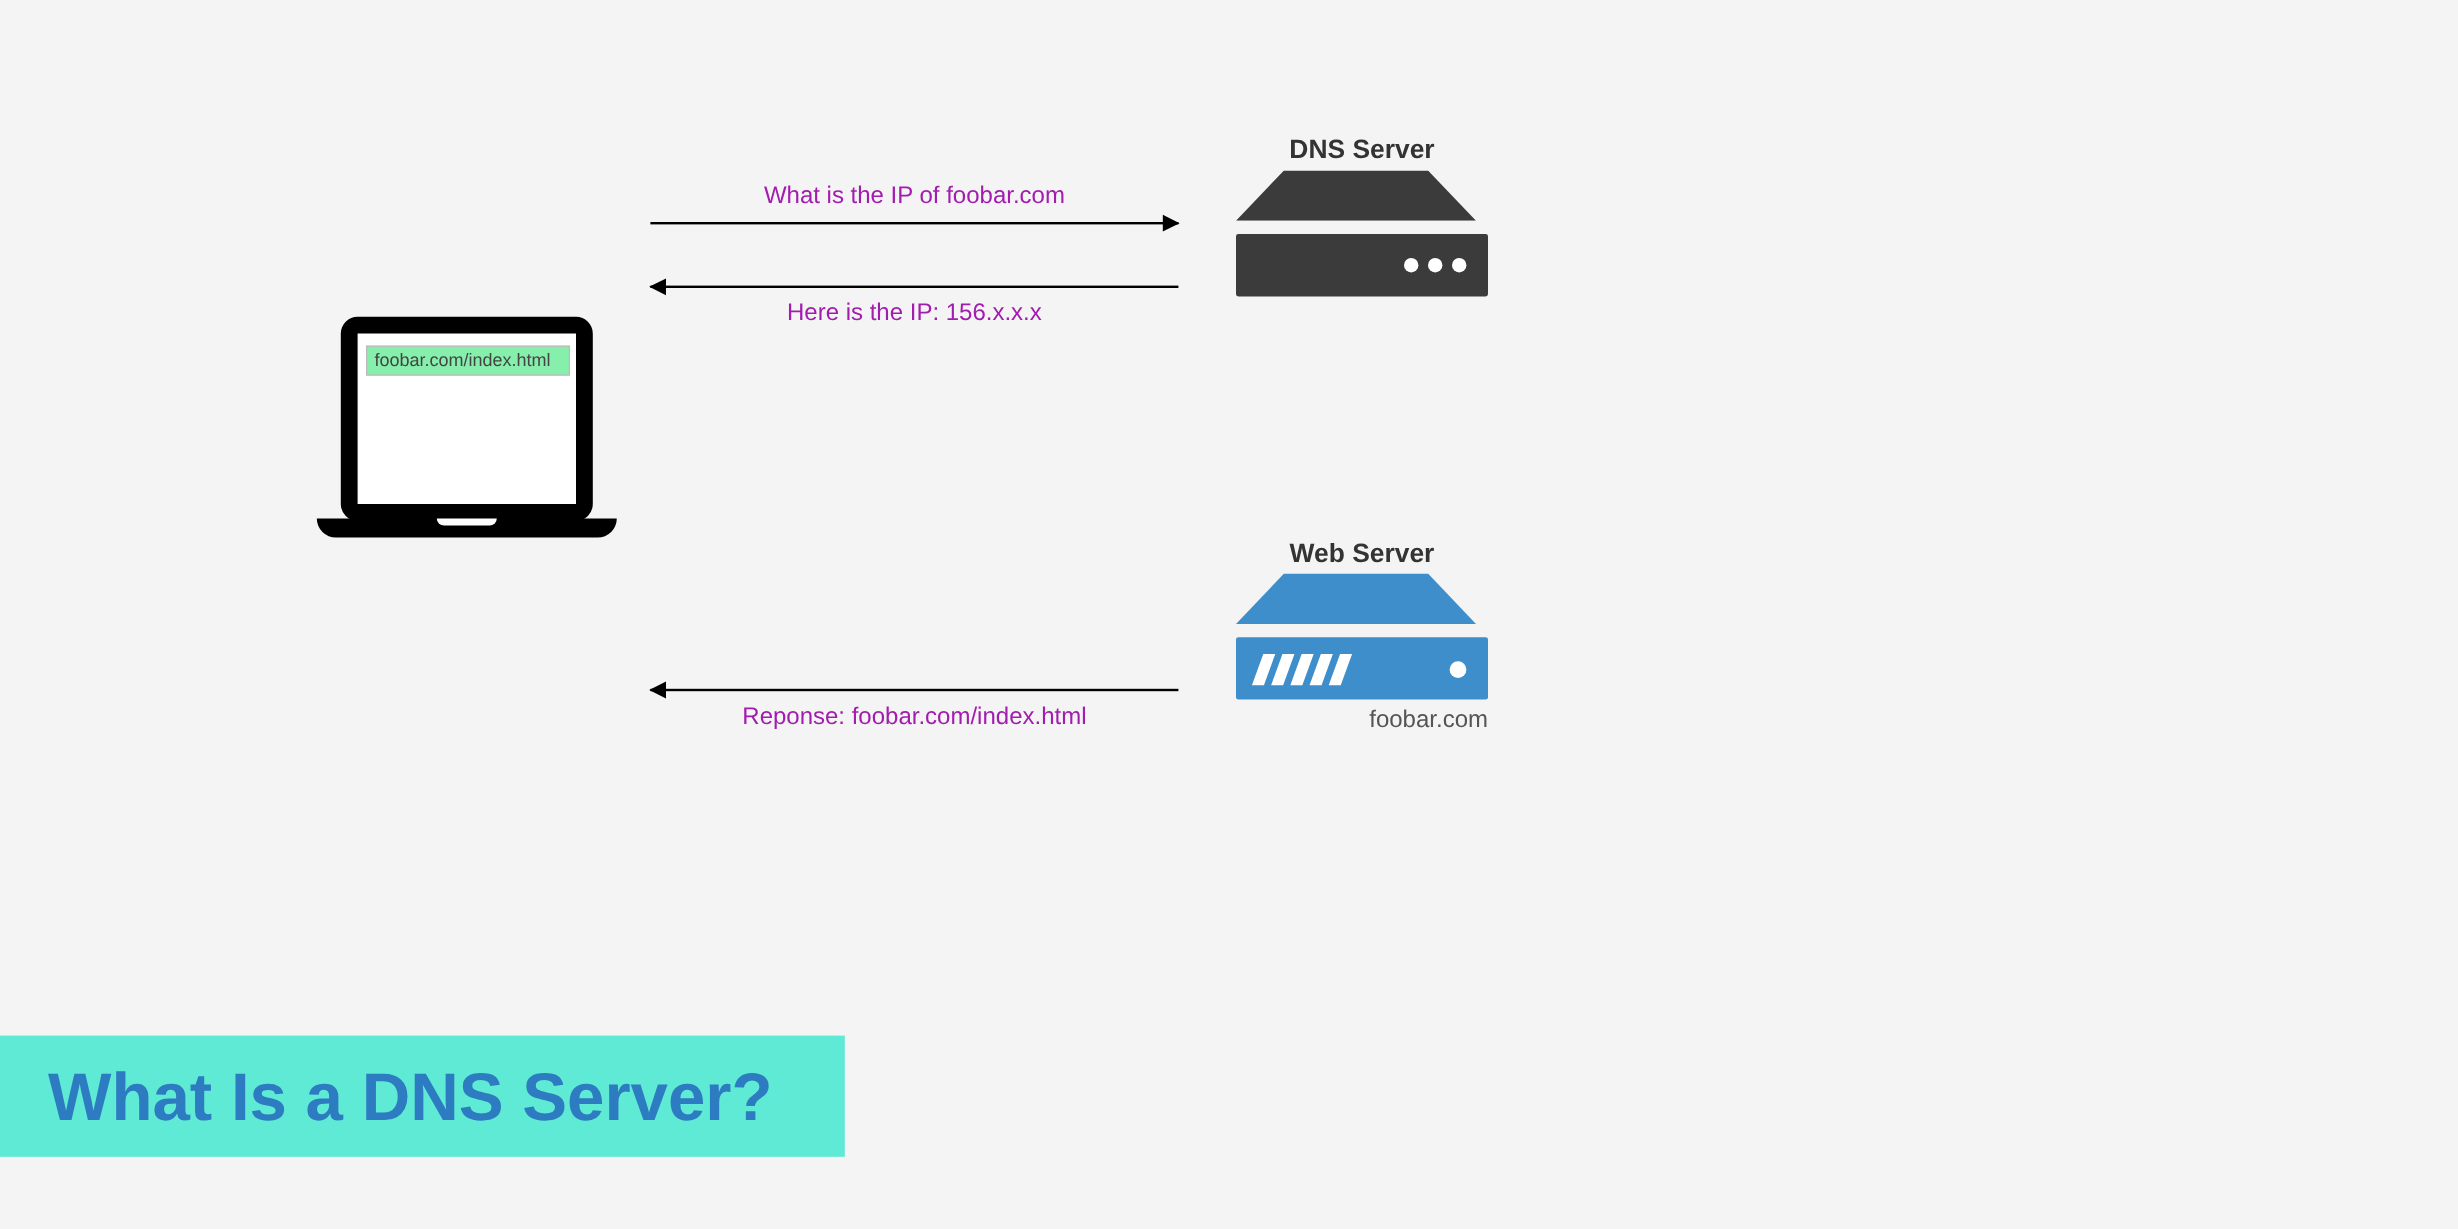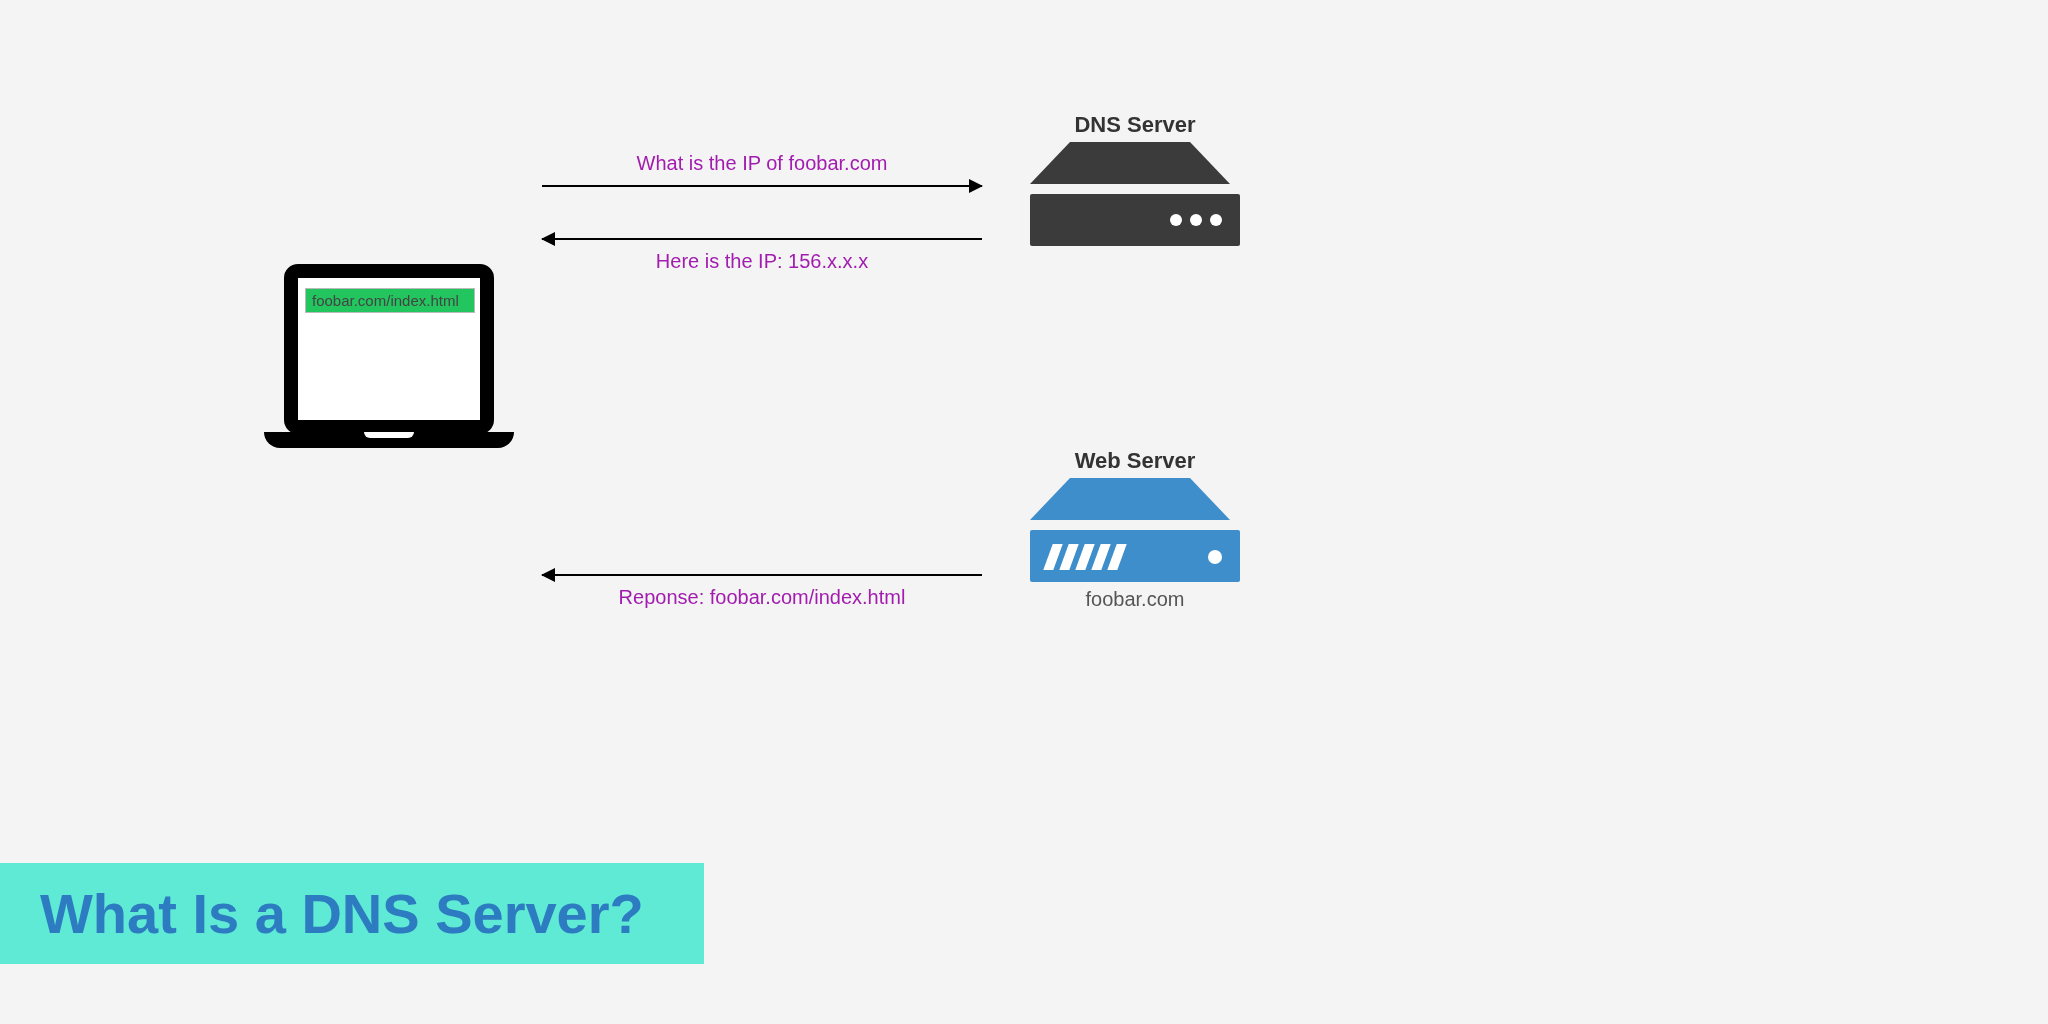--- a/index.html
+++ b/index.html
@@ -53,42 +53,42 @@
     background: #fff;
     border-radius: 0 0 6px 6px;
   }
   .addr-bar {
     position: absolute;
     left: 7px;
     top: 10px;
     width: 170px;
     padding: 3px 6px;
     border: 1px solid #bbb;
-    background: #22c55e;
+    background: #86efac;
     font-size: 15px;
     color: #444;
   }
 
   
   .server {
     position: absolute;
     left: 1030px;
     width: 210px;
   }
   .server-title {
     font-size: 22px;
     font-weight: 700;
     color: #333;
     text-align: center;
     margin-bottom: 4px;
   }
   .server-caption {
     font-size: 20px;
     color: #555;
-    text-align: center;
+    text-align: right;
     margin-top: 6px;
   }
   .server-top {
     margin: 0 auto;
     margin-bottom: 6px;
   }
   .server-body {
     height: 52px;
     width: 210px;
     border-radius: 2px;

